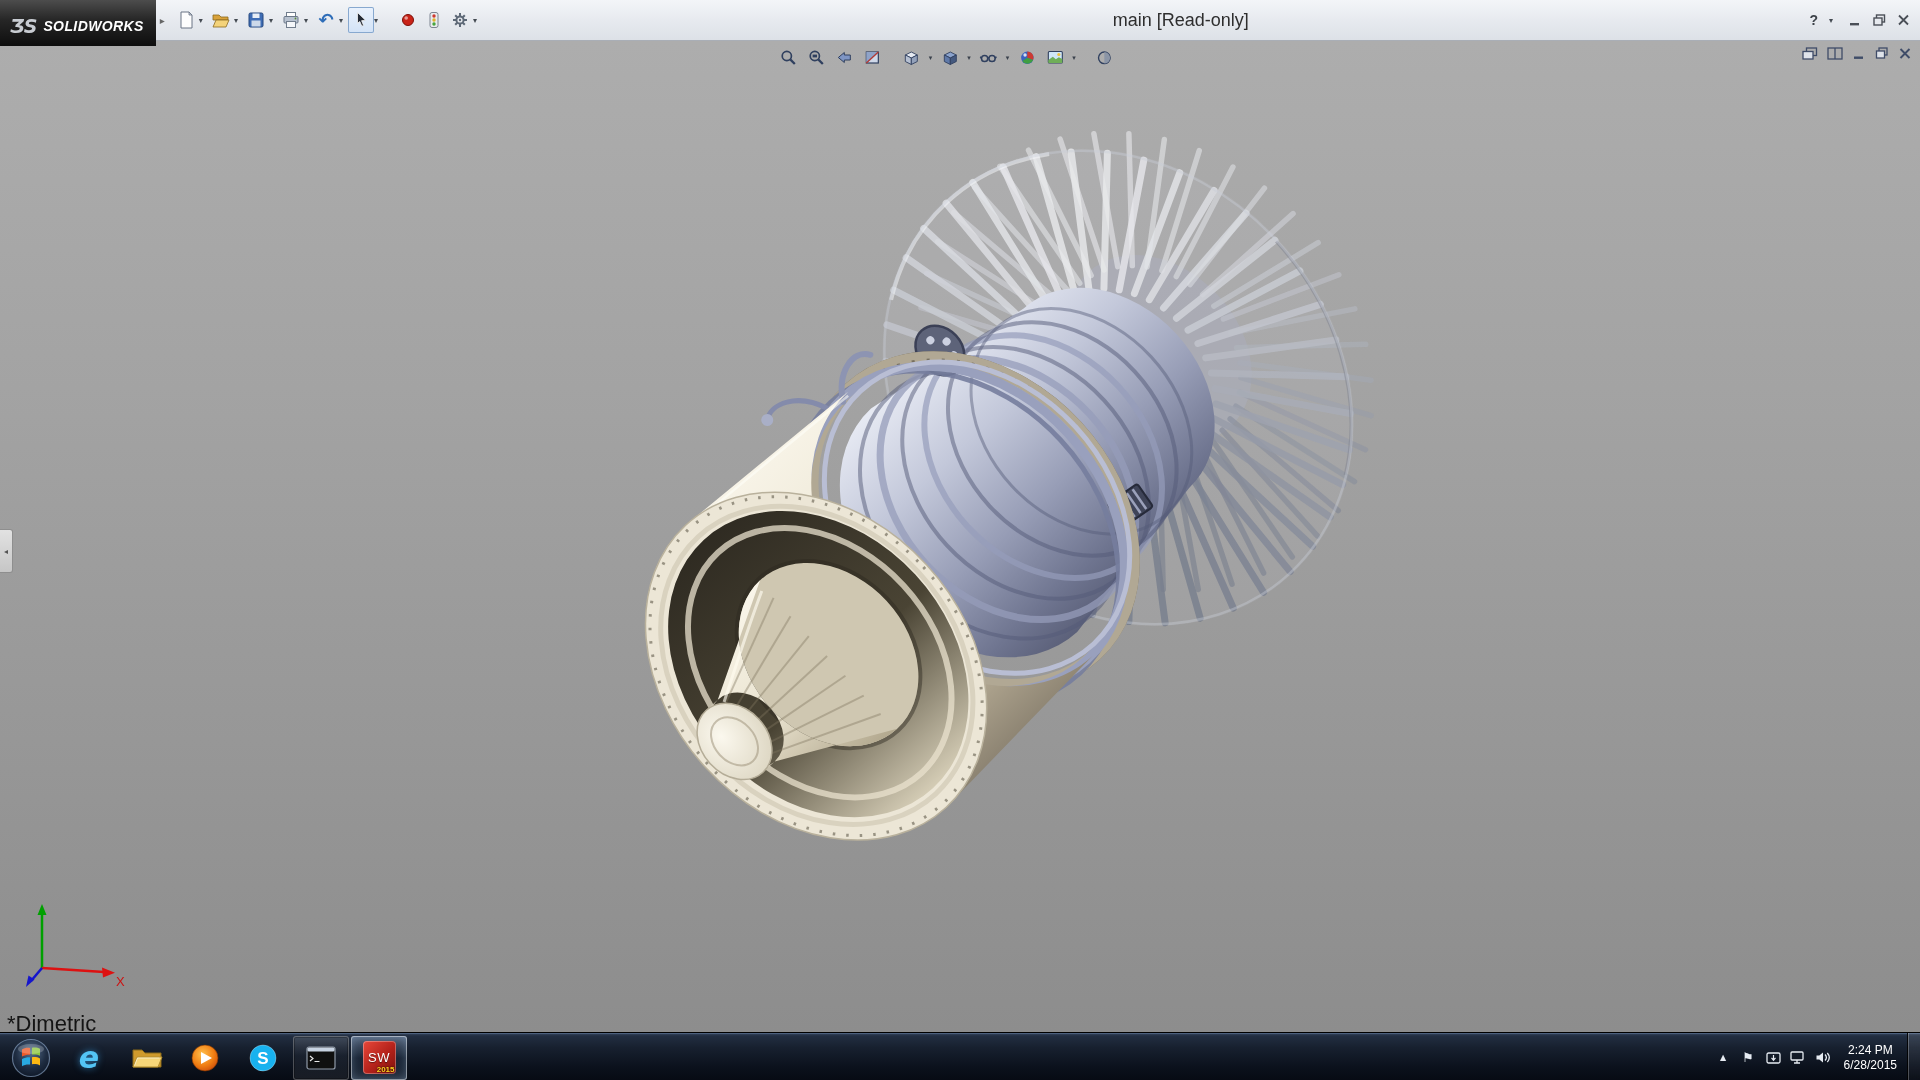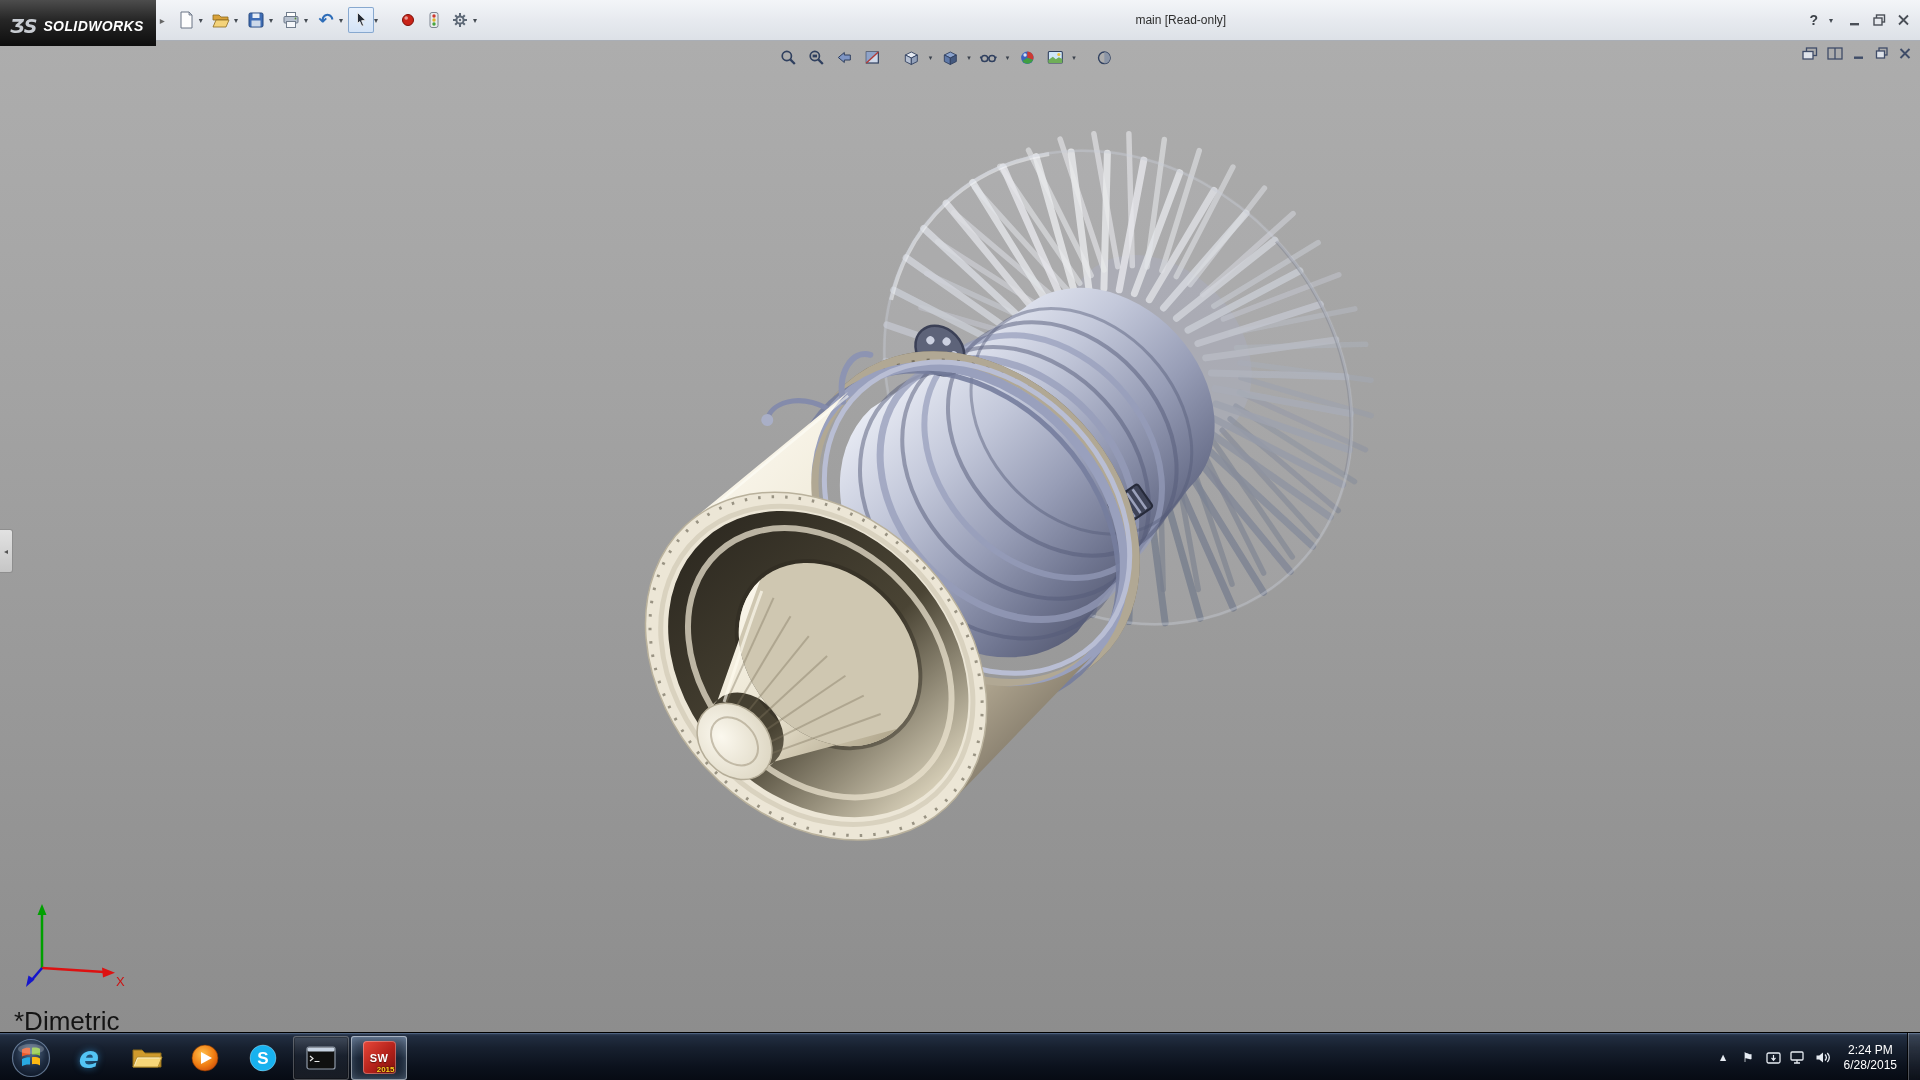--- a/index.html
+++ b/index.html
@@ -11,47 +11,47 @@
   #logo{height:100%;min-width:126px;padding:12px 12px 0 10px;background:linear-gradient(#585858,#262626 50%,#0e0e0e);display:flex;align-items:center;gap:7px;}
   #logo-glyph{font-size:19px;font-style:italic;font-weight:bold;color:#c8ccd2;letter-spacing:-1px;}
   #logo-text{font-size:14px;font-weight:bold;color:#fff;letter-spacing:.4px;font-style:italic;}
   .expander{font-size:10px;color:#666;margin:0 4px;}
   #main-toolbar{display:flex;align-items:center;margin-left:4px;}
   .tb-btn{width:26px;height:26px;display:flex;align-items:center;justify-content:center;border-radius:2px;}
   .tb-btn.pressed{background:linear-gradient(#eaf2fd,#d2e2f6);box-shadow:inset 0 0 0 1px #87a8cf;}
   .caret{font-size:8px;color:#444a52;margin:0 5px 0 0;}
   .tb-gap{width:12px;}
   .tb-glyph{font-size:18px;color:#2e6db8;font-weight:bold;line-height:1;}
-  #doc-title{position:absolute;left:61.5%;transform:translateX(-50%);font-size:12px;color:#2e2e2e;white-space:nowrap;}
+  #doc-title{position:absolute;left:61.5%;transform:translateX(-50%);font-size:18px;color:#2e2e2e;white-space:nowrap;}
   #app-controls{position:absolute;right:10px;top:0;height:100%;display:flex;align-items:center;gap:11px;}
   .help{font-size:14px;font-weight:bold;color:#3c4148;}
   .wc{display:flex;align-items:center;}
 
   
   #viewport{position:relative;height:991px;background:linear-gradient(#adadad,#a3a3a3 35%,#8d8d8d);overflow:hidden;}
   #engine{position:absolute;left:0;top:0;width:100%;height:100%;}
   #hud{position:absolute;top:5px;left:50%;transform:translateX(-54%);display:flex;align-items:center;gap:3px;}
   .hud-btn{width:25px;height:23px;display:flex;align-items:center;justify-content:center;}
   .hud-caret{font-size:7px;color:#3a414c;margin:0 2px;}
   .hud-gap{width:8px;}
   #doc-controls{position:absolute;top:6px;right:8px;display:flex;align-items:center;gap:9px;}
   .dc-btn{display:flex;align-items:center;}
   #left-tab{position:absolute;left:0;top:488px;width:12px;height:42px;background:linear-gradient(#e2e2e2,#c6c6c6);border:1px solid #8e8e8e;border-left:none;border-radius:0 3px 3px 0;display:flex;align-items:center;justify-content:center;font-size:8px;color:#555;}
   #triad{position:absolute;left:24px;bottom:42px;}
-  #orientation-label{position:absolute;left:14px;bottom:-5px;font-size:26px;color:#141414;}
+  #orientation-label{position:absolute;left:7px;bottom:-5px;font-size:22px;color:#141414;}
 
   
   #taskbar{height:49px;background:linear-gradient(#3a4a62 0%,#222e41 6%,#17202f 30%,#0b111c 70%,#060a12 100%);border-top:1px solid #000;display:flex;align-items:center;position:relative;padding-left:2px;box-shadow:inset 0 1px 0 rgba(120,150,190,.35);}
   button{border:none;background:none;padding:0;cursor:default;font-family:inherit;}
   .tb-app{width:56px;height:44px;margin:0 1px;display:flex;align-items:center;justify-content:center;border-radius:3px;position:relative;}
   .tb-app.running{background:linear-gradient(rgba(255,255,255,.14),rgba(255,255,255,.03) 45%,rgba(255,255,255,.07));box-shadow:inset 0 0 0 1px rgba(255,255,255,.25), inset 0 0 0 2px rgba(0,0,0,.25);}
   .tb-app.active{background:linear-gradient(rgba(190,215,245,.32),rgba(120,160,210,.10) 50%,rgba(160,200,240,.18));box-shadow:inset 0 0 0 1px rgba(255,255,255,.45), inset 0 0 10px rgba(170,205,245,.35);}
   .ie{font-size:30px;font-weight:bold;font-style:italic;color:#53c4f5;text-shadow:0 0 7px rgba(60,160,230,.65);line-height:1;}
   .sw-icon{width:33px;height:33px;border-radius:4px;background:linear-gradient(135deg,#e8483a,#b3211a 55%,#7c120c);box-shadow:inset 0 0 0 1px rgba(255,255,255,.3);position:relative;display:flex;align-items:center;justify-content:center;}
-  .sw-top{color:#fff;font-weight:bold;font-size:11px;letter-spacing:.5px;text-shadow:0 1px 1px rgba(0,0,0,.5);}
+  .sw-top{color:#fff;font-weight:normal;font-size:13px;letter-spacing:.5px;text-shadow:0 1px 1px rgba(0,0,0,.5);}
   .sw-year{position:absolute;right:1px;bottom:0;font-size:8px;font-weight:bold;color:#ffd21e;text-shadow:0 0 2px #000;}
   #tray{margin-left:auto;display:flex;align-items:center;height:100%;}
   .tray-btn{width:25px;height:40px;display:flex;align-items:center;justify-content:center;color:#e6ebf2;}
   .chev{font-size:8px;}
   .tray-flag{font-size:13px;}
   #clock{display:flex;flex-direction:column;align-items:center;justify-content:center;color:#fff;font-size:12px;line-height:15px;padding:0 10px 0 8px;height:100%;}
   #show-desktop{width:12px;height:49px;border-left:1px solid rgba(0,0,0,.9);box-shadow:inset 1px 0 0 rgba(255,255,255,.25);background:linear-gradient(rgba(255,255,255,.10),rgba(255,255,255,.02));}
 </style>
 </head>
 <body>

